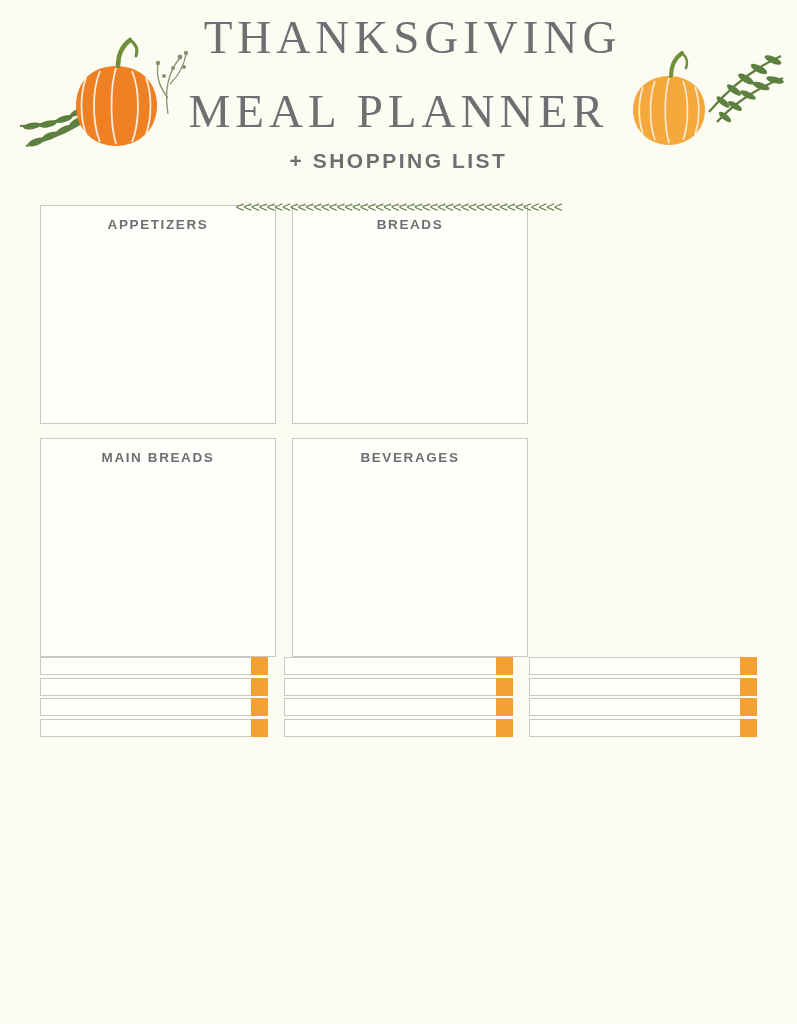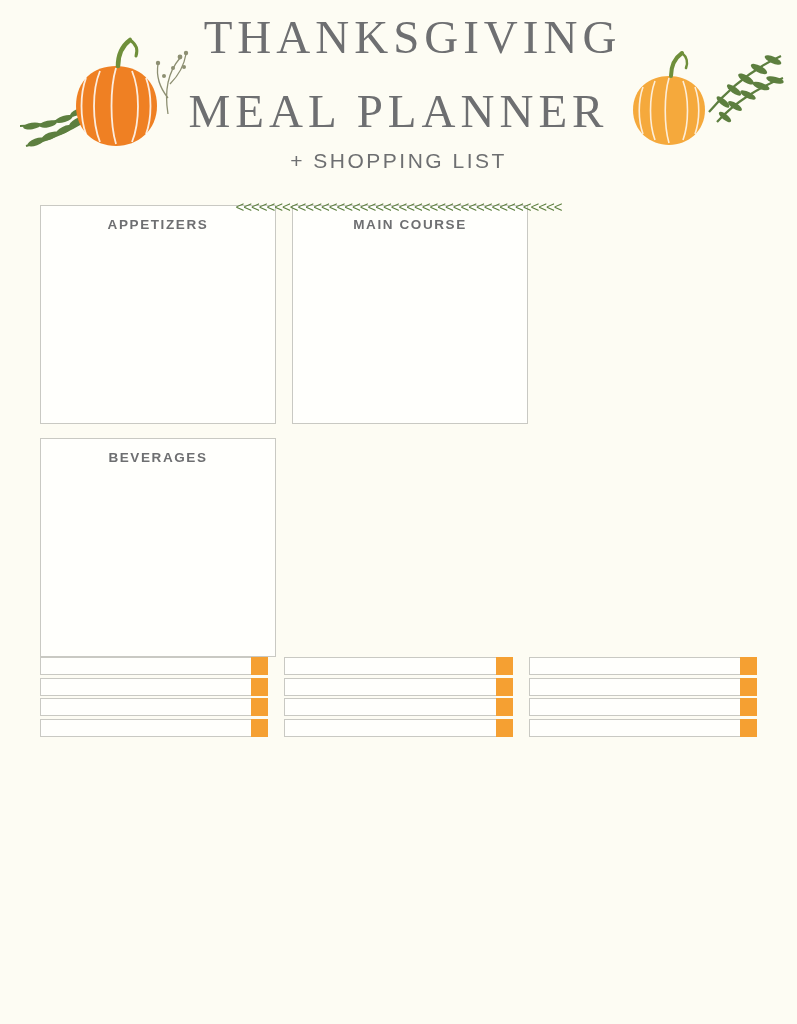--- a/index.html
+++ b/index.html
@@ -45,21 +45,21 @@
   }
   .title-line2 {
     font-size: 47px;
     margin-top: 27px;
     letter-spacing: 5px;
   }
   .subtitle {
     margin-top: 14px;
     font-family: "Liberation Sans", sans-serif;
     font-size: 21px;
-    font-weight: normal;
+    font-weight: bold;
     letter-spacing: 2.5px;
     color: #6e6f71;
   }
   .chevrons {
     margin-top: 26px;
     text-align: center;
     color: #5d7f3f;
     font-size: 15px;
     letter-spacing: -1px;
     font-family: "Liberation Sans", sans-serif;
@@ -220,21 +220,24 @@
       <div class="subtitle">+ SHOPPING LIST</div>
       <div class="chevrons">&lt;&lt;&lt;&lt;&lt;&lt;&lt;&lt;&lt;&lt;&lt;&lt;&lt;&lt;&lt;&lt;&lt;&lt;&lt;&lt;&lt;&lt;&lt;&lt;&lt;&lt;&lt;&lt;&lt;&lt;&lt;&lt;&lt;&lt;&lt;&lt;&lt;&lt;&lt;&lt;&lt;&lt;</div>
     </div>
   </div>
 
   <div class="grid">
     <div class="cat-box">
       <div class="cat-title">APPETIZERS</div>
     </div>
     <div class="cat-box">
-      <div class="cat-title">MAIN COURSE</div>
+      <div class="cat-title">BREADS</div>
+    </div>
+    <div class="cat-box">
+      <div class="cat-title">MAIN BREADS</div>
     </div>
     <div class="cat-box">
       <div class="cat-title">BEVERAGES</div>
     </div>
   </div>
 
 
   <div class="lists">
     <div class="list-col">
         <div class="list-row">

